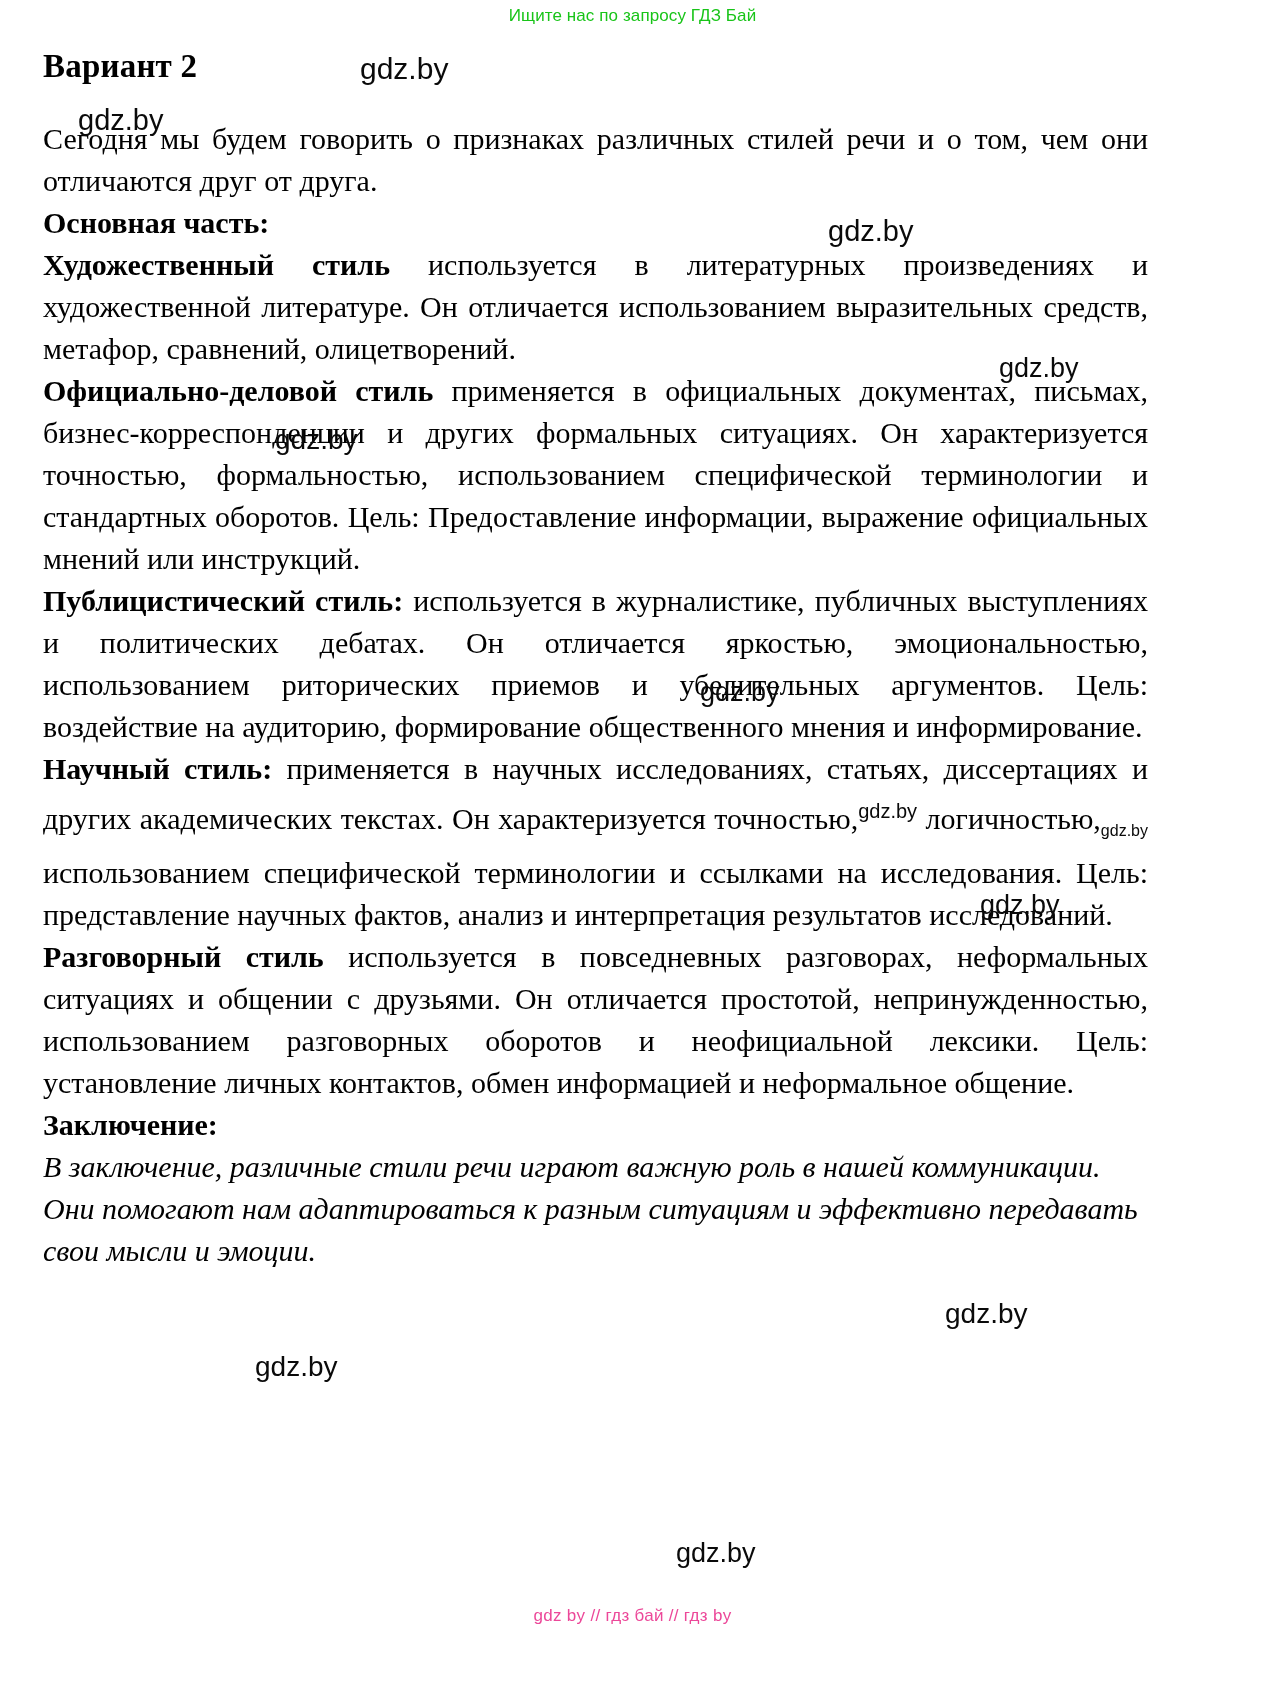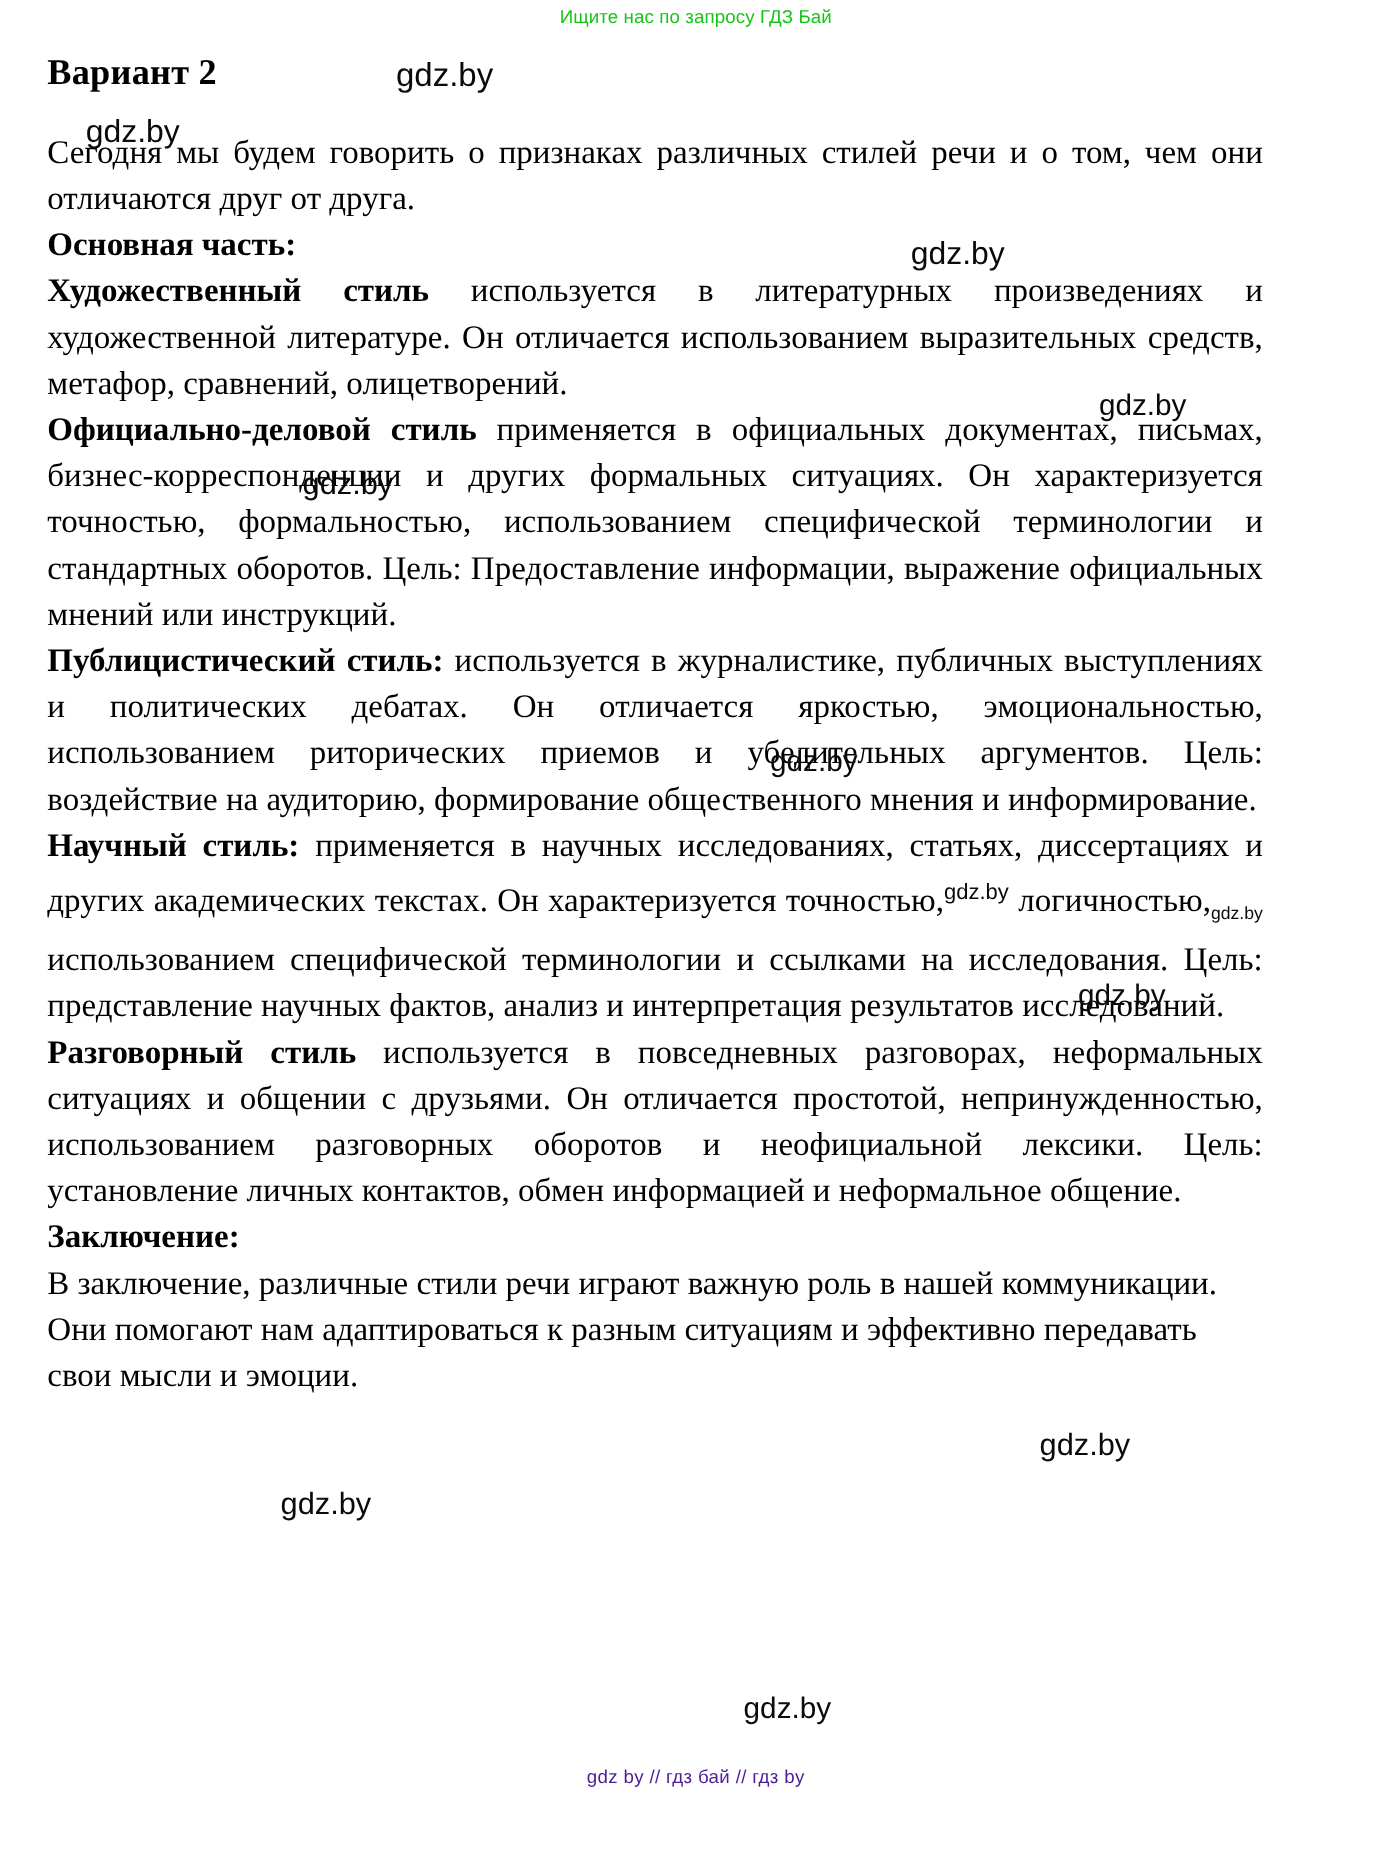--- a/index.html
+++ b/index.html
@@ -53,20 +53,21 @@
   p.para {
     font-size: 30px;
     line-height: 42px;
     margin: 0;
     text-align: justify;
     text-justify: inter-word;
     letter-spacing: 0px;
   }
   p.para.last-left {
     text-align: left;
+    font-style: italic;
   }
   p.para b { font-weight: bold; }
 
   .spacer-sm { height: 30px; }
 
   
   .wm {
     position: absolute;
     font-family: "Liberation Sans", "DejaVu Sans", sans-serif;
     color: #0a0a0a;
@@ -133,15 +134,15 @@
       <div class="wm" style="left: 828px; top: 215px; font-size: 29px;">gdz.by</div>
       <div class="wm" style="left: 999px; top: 353px; font-size: 27px;">gdz.by</div>
       <div class="wm" style="left: 275px; top: 424px; font-size: 28px;">gdz.by</div>
       <div class="wm" style="left: 700px; top: 677px; font-size: 27px;">gdz.by</div>
       <div class="wm" style="left: 980px; top: 890px; font-size: 27px;">gdz.by</div>
       <div class="wm" style="left: 945px; top: 1298px; font-size: 28px;">gdz.by</div>
       <div class="wm" style="left: 255px; top: 1351px; font-size: 28px;">gdz.by</div>
       <div class="wm" style="left: 676px; top: 1538px; font-size: 27px;">gdz.by</div>
     </div>
 
-  <div class="footer-links" style="color: #4c1d95; margin-top: 22px;">gdz by  //  гдз бай  //  гдз by</div>
+  <div class="footer-links" style="color: #ec4899; margin-top: 22px;">gdz by  //  гдз бай  //  гдз by</div>
 
 </div>
 
 </body></html>

